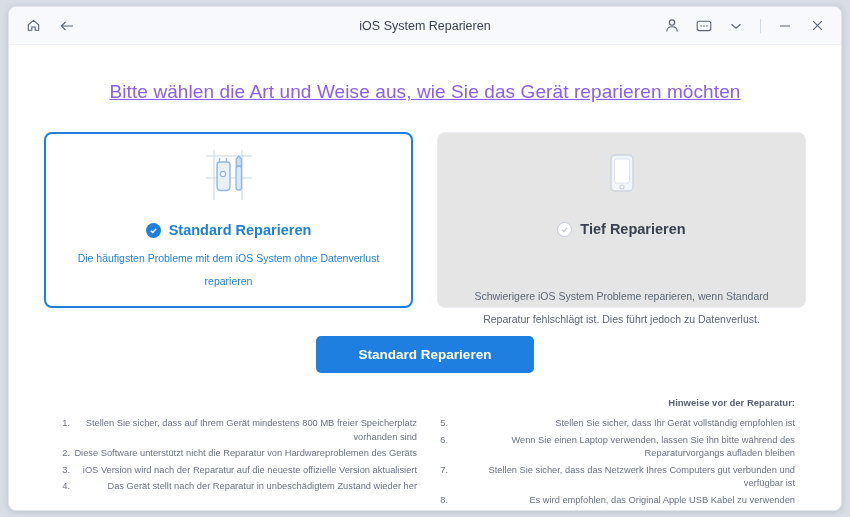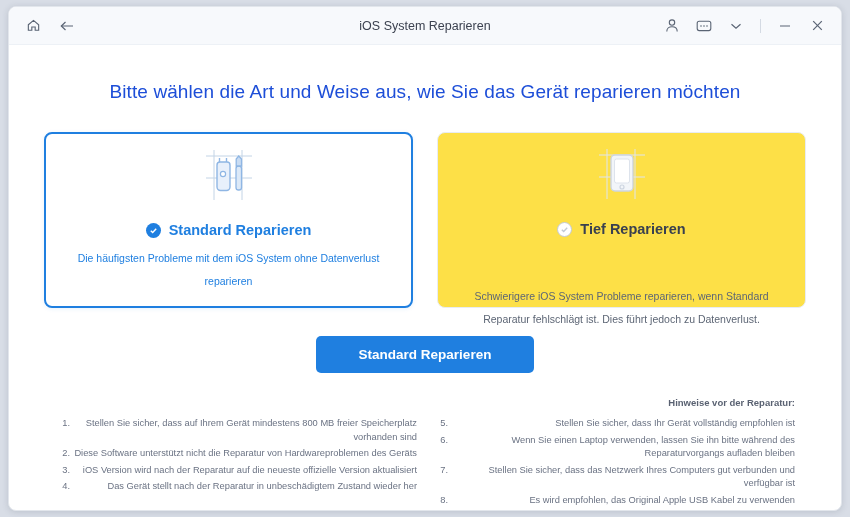--- a/index.html
+++ b/index.html
@@ -67,38 +67,39 @@
   .tb-sep {
     width: 1px;
     height: 14px;
     background: #d4dae3;
   }
 
   
   .heading {
     text-align: center;
     font-size: 19px;
-    color: #1d4ed8;
+    color: #8b5cf6;
     margin-top: 36px;
     letter-spacing: 0.1px;
+    text-decoration: underline;
   }
 
   
   .cards {
     display: flex;
     gap: 24px;
     justify-content: center;
     margin-top: 29px;
   }
   .card {
     width: 369px;
     height: 176px;
     border-radius: 8px;
     position: relative;
-    background: #fde047;
+    background: #e5e5e5;
     border: 1px solid #e8ecf2;
     cursor: pointer;
   }
   .card.selected {
     background: #ffffff;
     border: 2px solid #1f7fe0;
     box-shadow: 0 1px 4px rgba(31,127,224,0.10);
   }
   .card-art {
     height: 72px;

